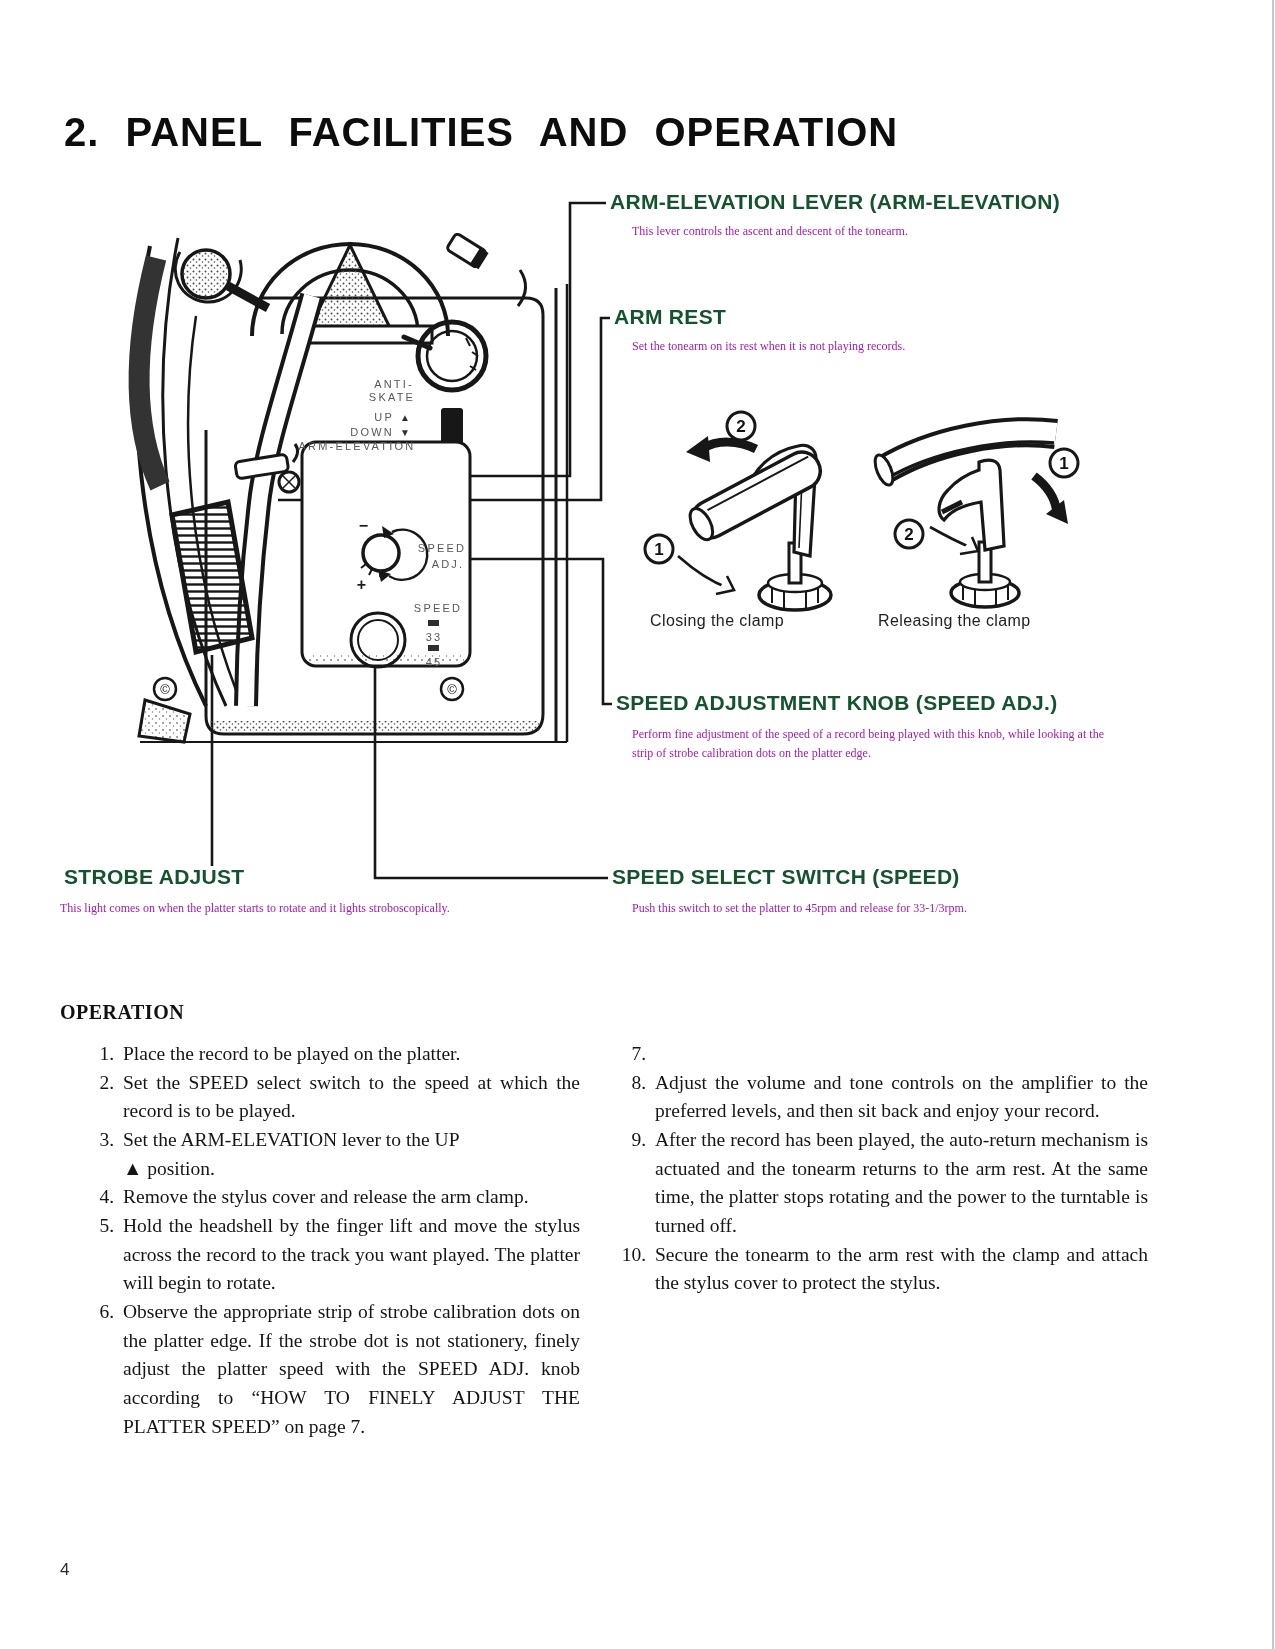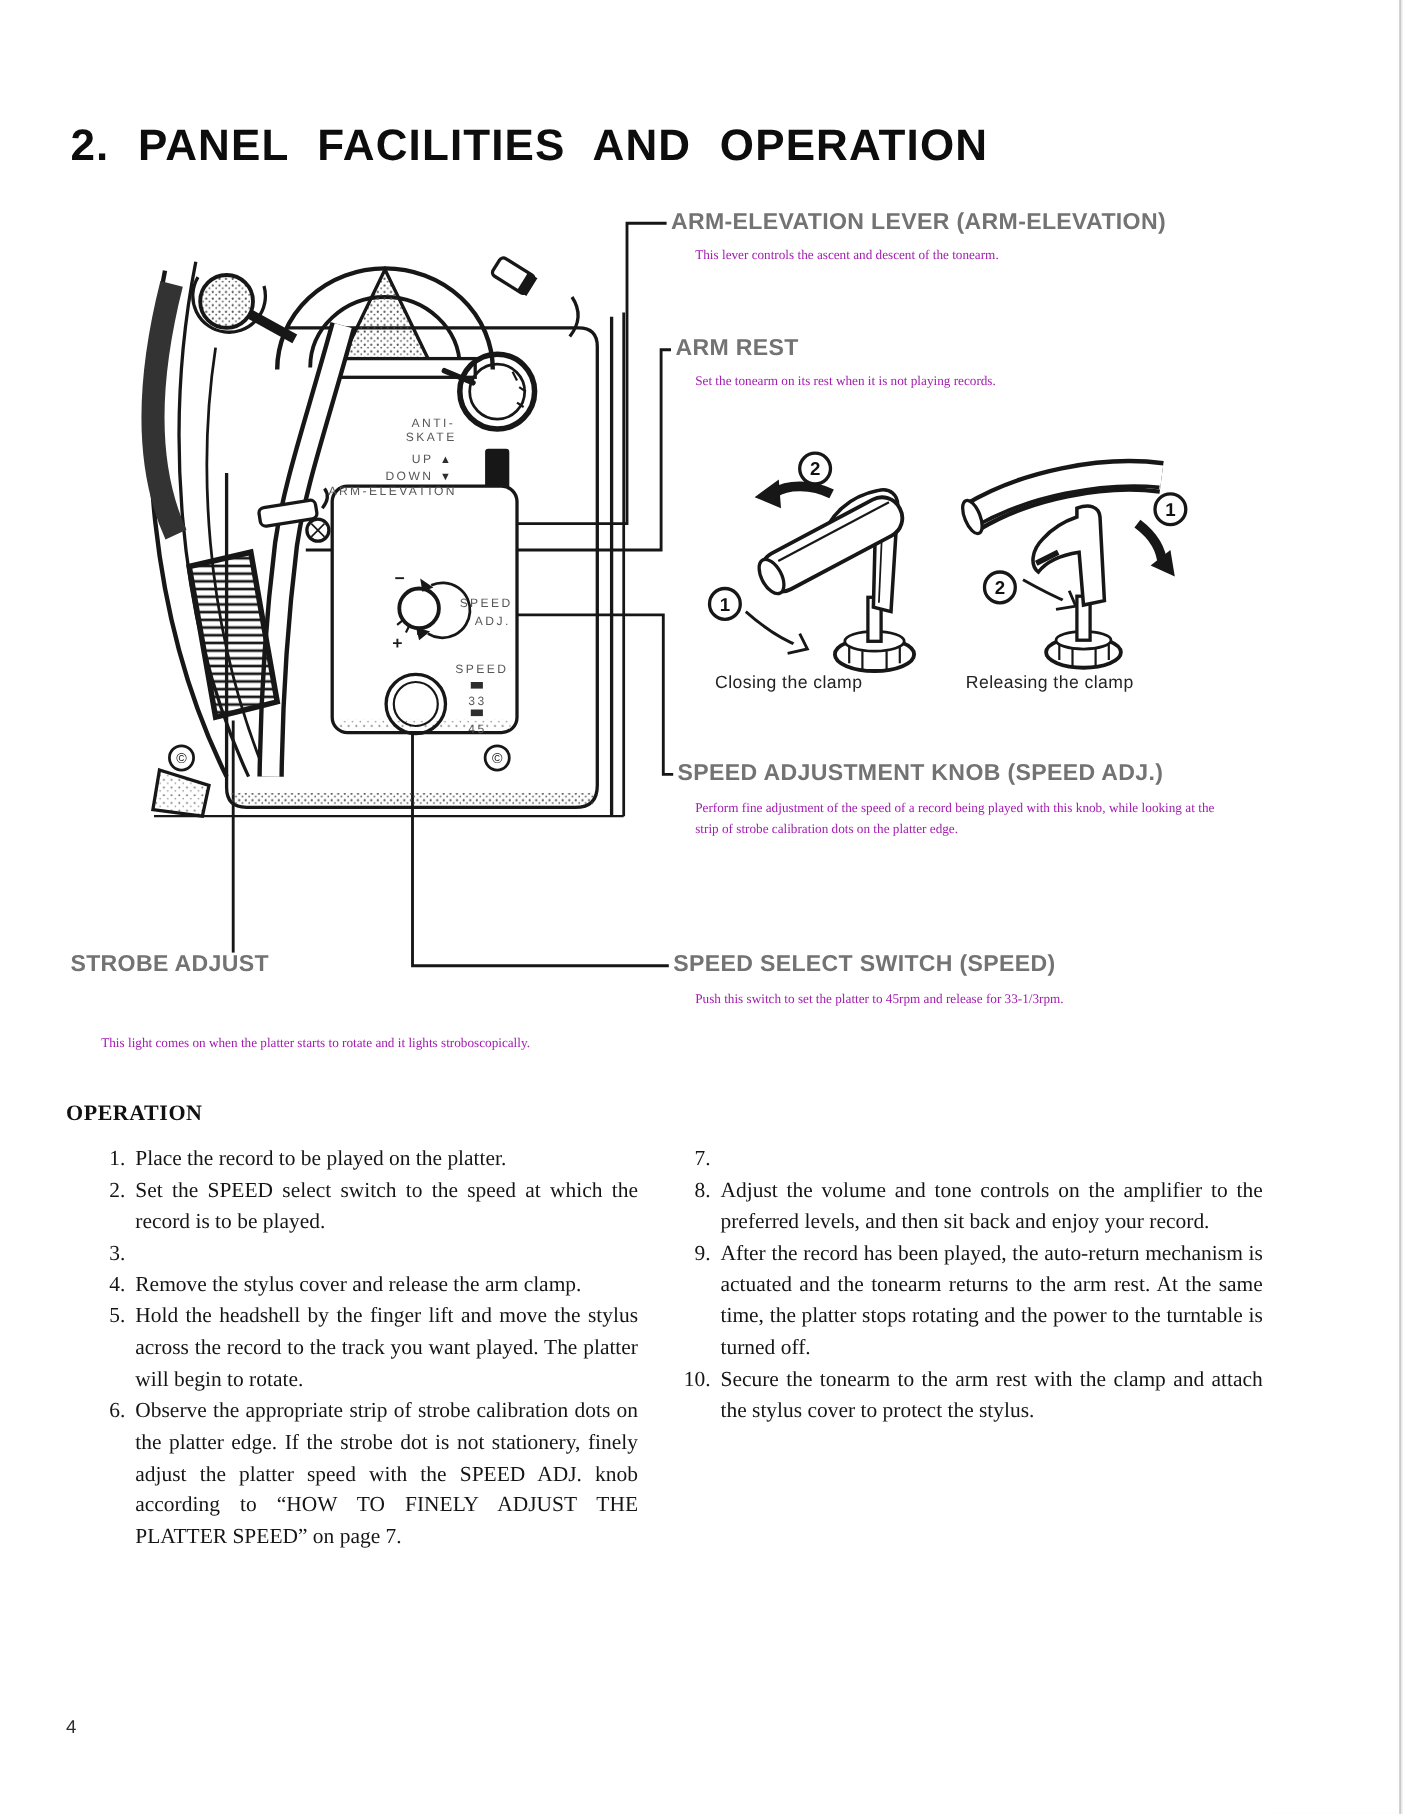--- a/index.html
+++ b/index.html
@@ -9,21 +9,21 @@
     margin:0 auto;
   }
   .scan-edge{position:absolute;right:1px;top:0;width:2px;height:100%;background:#c9c9c5;}
   .doc-title{
     position:absolute;left:64px;top:110px;
     font-family:"Liberation Sans",sans-serif;font-weight:700;font-size:40px;
     letter-spacing:1px;word-spacing:14px;color:#0d0d0d;white-space:nowrap;
   }
   .co-head{
     position:absolute;font-family:"Liberation Sans",sans-serif;font-weight:700;
-    font-size:21px;letter-spacing:.3px;color:#737373;white-space:nowrap;
+    font-size:21px;letter-spacing:.3px;color:#14532d;white-space:nowrap;
   }
   .co-body{
     position:absolute;font-size:12px;line-height:1.58;color:#a21caf;
     text-align:justify;
   }
   .fig-caption{
     position:absolute;font-family:"Liberation Sans",sans-serif;font-size:16px;
     letter-spacing:.4px;color:#222;
   }
   .op-head{
@@ -268,38 +268,40 @@
   <div class="co-head" style="left:614px;top:305px;">ARM REST</div>
   <div class="co-body" style="left:632px;top:337px;width:470px;">Set the tonearm on its rest when it is not playing records.</div>
 
   <div class="fig-caption" style="left:650px;top:612px;width:196px;">Closing the clamp</div>
   <div class="fig-caption" style="left:878px;top:612px;width:214px;">Releasing the clamp</div>
 
   <div class="co-head" style="left:616px;top:691px;">SPEED ADJUSTMENT KNOB (SPEED ADJ.)</div>
   <div class="co-body" style="left:632px;top:725px;width:472px;">Perform fine adjustment of the speed of a record being played with this knob, while looking at the strip of strobe calibration dots on the platter edge.</div>
 
   <div class="co-head" style="left:64px;top:865px;">STROBE ADJUST</div>
-  <div class="co-body" style="left:92px;top:899px;width:478px;margin-top:40px;">This light comes on when the platter starts to rotate and it lights stroboscopically.</div>
+  <div class="co-body" style="left:60px;top:899px;width:478px;">This light comes on when the platter starts to rotate and it lights stroboscopically.</div>
 
   <div class="co-head" style="left:612px;top:865px;">SPEED SELECT SWITCH (SPEED)</div>
   <div class="co-body" style="left:632px;top:899px;width:474px;font-family:Liberation Serif, serif;">Push this switch to set the platter to 45rpm and release for 33-1/3rpm.</div>
 
   <div class="op-head">OPERATION</div>
 
   <div class="op-col left">
     <div class="op-item">
       <span class="op-num">1.</span>
       <span class="op-text">Place the record to be played on the platter.</span>
     </div>
     <div class="op-item">
       <span class="op-num">2.</span>
       <span class="op-text">Set the SPEED select switch to the speed at which the record is to be played.</span>
     </div>
     <div class="op-item">
       <span class="op-num">3.</span>
+      <span class="op-text">Set the ARM-ELEVATION lever to the UP
+▲ position.</span>
     </div>
     <div class="op-item">
       <span class="op-num">4.</span>
       <span class="op-text">Remove the stylus cover and release the arm clamp.</span>
     </div>
     <div class="op-item">
       <span class="op-num">5.</span>
       <span class="op-text">Hold the headshell by the finger lift and move the stylus across the record to the track you want played. The platter will begin to rotate.</span>
     </div>
     <div class="op-item">

